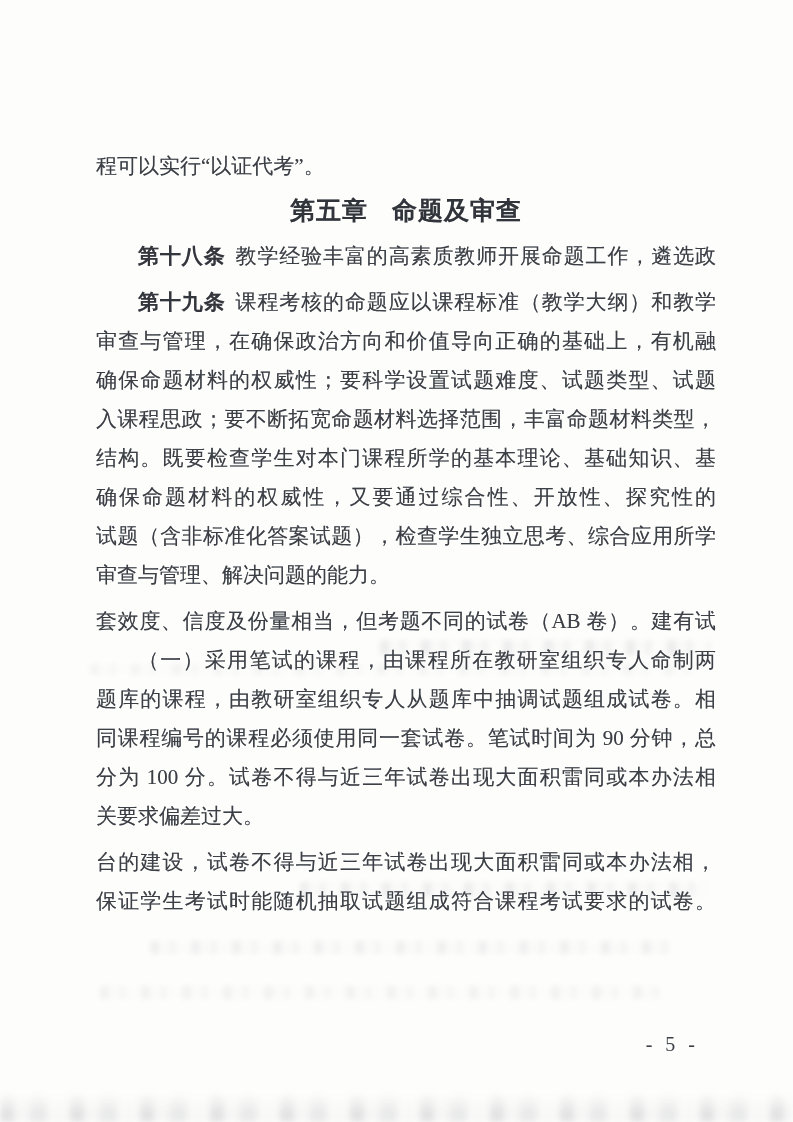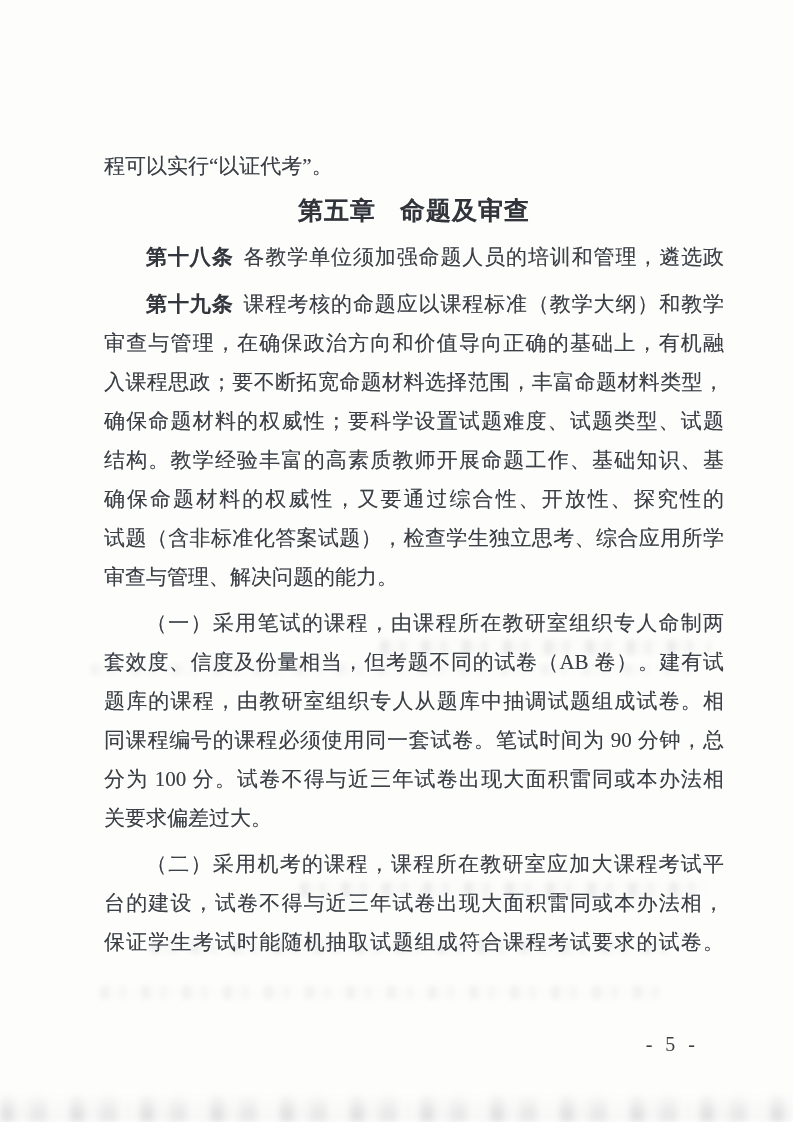--- a/index.html
+++ b/index.html
@@ -8,21 +8,21 @@
 
   .page {
     position:relative;
     width:793px; height:1122px;
     background:#fdfdfc;
     overflow:hidden;
   }
 
   .doc {
     position:absolute;
-    left:104px; top:147px; width:620px;
+    left:96px; top:147px; width:620px;
     font-family:"Liberation Serif","DejaVu Serif",serif;
     font-size:21px;
     color:#3c4046;
     text-shadow:0 0 0.5px rgba(60,64,70,0.45);
   }
 
   .tline {
     line-height:39px;
     min-height:39px;
     text-align:justify;
@@ -31,21 +31,21 @@
   }
   .tline.short {
     text-align:left;
     text-align-last:left;
   }
   .indent { text-indent:42px; }
 
   .para { margin-top:7px; }
 
   .article-label {
-    font-family:Liberation Sans, sans-serif;
+    font-family:Liberation Serif, serif;
     font-weight:700;
     color:#33363c;
     margin-right:10px;
   }
 
   .heading {
     height:40px; line-height:40px;
     margin:4px 0 0;
     text-align:center; text-align-last:center;
     font-family:"Liberation Sans","DejaVu Sans",sans-serif;
@@ -99,45 +99,44 @@
 
 <div class="page">
 
   <div class="doc">
 
     <div class="tline short">程可以实行“以证代考”。</div>
 
     <div class="heading"><span>第五章</span><span class="hgap"></span><span>命题及审查</span></div>
 
     <div class="para">
-      <div class="tline indent"><span class="article-label">第十八条</span><span>各教学单位须加强命题人员的培训和管理，遴选政</span></div>
+      <div class="tline indent"><span class="article-label">第十八条</span><span>教学经验丰富的高素质教师开展命题工作，遴选政</span></div>
     </div>
 
     <div class="para">
       <div class="tline indent"><span class="article-label">第十九条</span><span>课程考核的命题应以课程标准（教学大纲）和教学</span></div>
       <div class="tline">审查与管理，在确保政治方向和价值导向正确的基础上，有机融</div>
+      <div class="tline">确保命题材料的权威性；要科学设置试题难度、试题类型、试题</div>
       <div class="tline">入课程思政；要不断拓宽命题材料选择范围，丰富命题材料类型，</div>
-      <div class="tline">确保命题材料的权威性；要科学设置试题难度、试题类型、试题</div>
-      <div class="tline">结构。教学经验丰富的高素质教师开展命题工作、基础知识、基</div>
+      <div class="tline">结构。既要检查学生对本门课程所学的基本理论、基础知识、基</div>
       <div class="tline">确保命题材料的权威性，又要通过综合性、开放性、探究性的</div>
       <div class="tline">试题（含非标准化答案试题），检查学生独立思考、综合应用所学</div>
       <div class="tline short">审查与管理、解决问题的能力。</div>
     </div>
 
     <div class="para">
+      <div class="tline">套效度、信度及份量相当，但考题不同的试卷（AB 卷）。建有试</div>
       <div class="tline indent">（一）采用笔试的课程，由课程所在教研室组织专人命制两</div>
-      <div class="tline">套效度、信度及份量相当，但考题不同的试卷（AB 卷）。建有试</div>
       <div class="tline">题库的课程，由教研室组织专人从题库中抽调试题组成试卷。相</div>
       <div class="tline">同课程编号的课程必须使用同一套试卷。笔试时间为 90 分钟，总</div>
       <div class="tline">分为 100 分。试卷不得与近三年试卷出现大面积雷同或本办法相</div>
       <div class="tline short">关要求偏差过大。</div>
     </div>
 
     <div class="para">
-      <div class="tline indent">（二）采用机考的课程，课程所在教研室应加大课程考试平</div>
       <div class="tline">台的建设，试卷不得与近三年试卷出现大面积雷同或本办法相，</div>
       <div class="tline">保证学生考试时能随机抽取试题组成符合课程考试要求的试卷。</div>
     </div>
 
   </div>
 
   <div class="pagenum">- 5 -</div>
 
   <div class="artifact a1"></div>
   <div class="artifact a2"></div>

